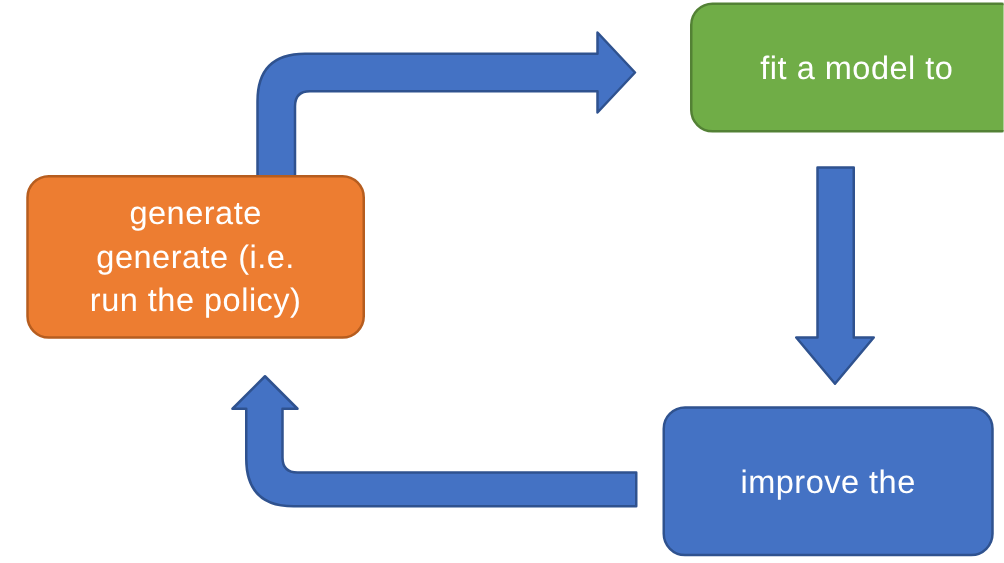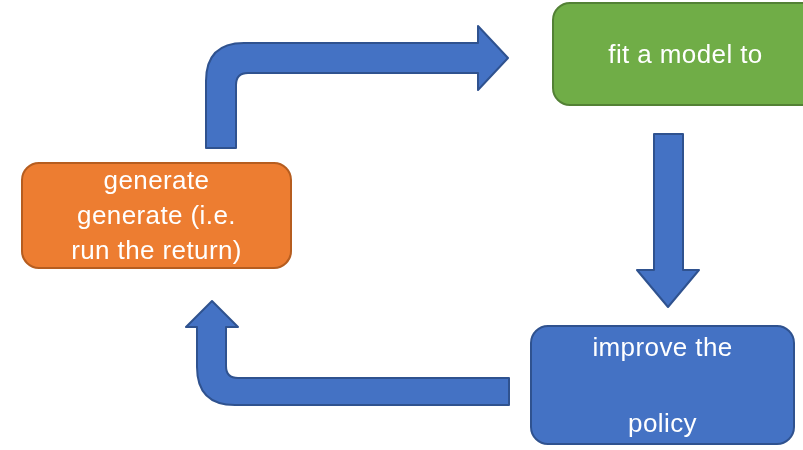--- a/index.html
+++ b/index.html
@@ -34,21 +34,21 @@
     border-radius: 18px;
     display: flex;
     flex-direction: column;
     justify-content: center;
     align-items: center;
     text-align: center;
     font-size: 26px;
     line-height: 35px;
     letter-spacing: 0.4px;
   }
-  .node-generate { left: 21px;  top: 162px; width: 271px; height: 107px; }
+  .node-generate { left: 21px;  top: 140px; width: 271px; height: 131px; }
   .node-fit      { left: 552px; top: 2px;   width: 267px; height: 104px; }
   .node-improve  { left: 530px; top: 325px; width: 265px; height: 120px; gap: 41px; }
   .node-line { white-space: nowrap; }
 </style>
 </head>
 <body>
 
 <div class="canvas">
 
   <svg class="arrows-layer" viewBox="0 0 803 450" xmlns="http://www.w3.org/2000/svg">
@@ -56,25 +56,24 @@
     <path class="arrow" d="M 206 148 L 206 81 Q 206 43 244 43 L 478 43 L 478 26 L 508 58 L 478 90 L 478 73 L 248 73 Q 236 73 236 85 L 236 148 Z" style="fill: rgb(68, 114, 196); stroke: rgb(47, 82, 143);"></path>
 
     <path class="arrow" d="M 654 134 L 683 134 L 683 270 L 699 270 L 668 307 L 637 270 L 654 270 Z" style="fill: rgb(68, 114, 196); stroke: rgb(47, 82, 143);"></path>
 
     <path class="arrow" d="M 509 378 L 238 378 Q 226 378 226 366 L 226 327 L 238 327 L 212 301 L 186 327 L 197 327 L 197 367 Q 197 405 235 405 L 509 405 Z" style="fill: rgb(68, 114, 196); stroke: rgb(47, 82, 143);"></path>
   </svg>
 
   <div class="node node-generate" style="background-color: rgb(237, 125, 49); border-color: rgb(182, 93, 31); color: rgb(255, 255, 255);">
     <div class="node-line">generate</div>
     <div class="node-line">generate (i.e.</div>
-    <div class="node-line">run the return)</div>
+    <div class="node-line">run the policy)</div>
   </div>
 
   <div class="node node-fit" style="background-color: rgb(112, 173, 71); border-color: rgb(83, 129, 53); color: rgb(255, 255, 255);">
     <div class="node-line">fit a model to</div>
   </div>
 
   <div class="node node-improve" style="background-color: rgb(68, 114, 196); border-color: rgb(47, 82, 143); color: rgb(255, 255, 255);">
     <div class="node-line">improve the</div>
-    <div class="node-line">policy</div>
   </div>
 
 </div>
 
 </body></html>

